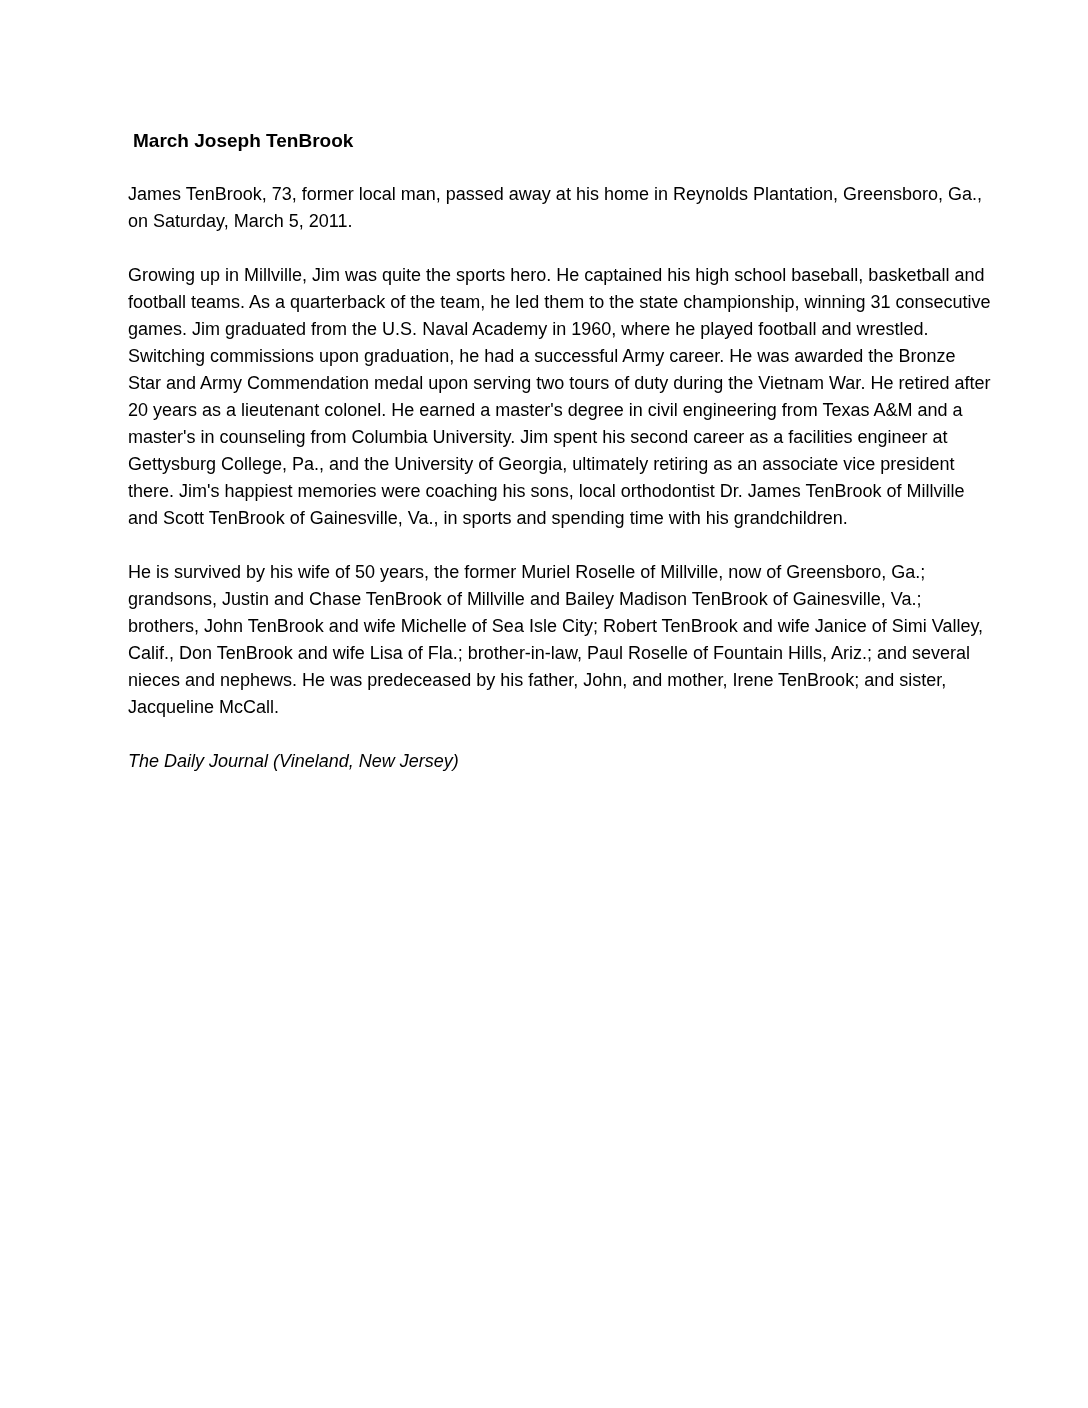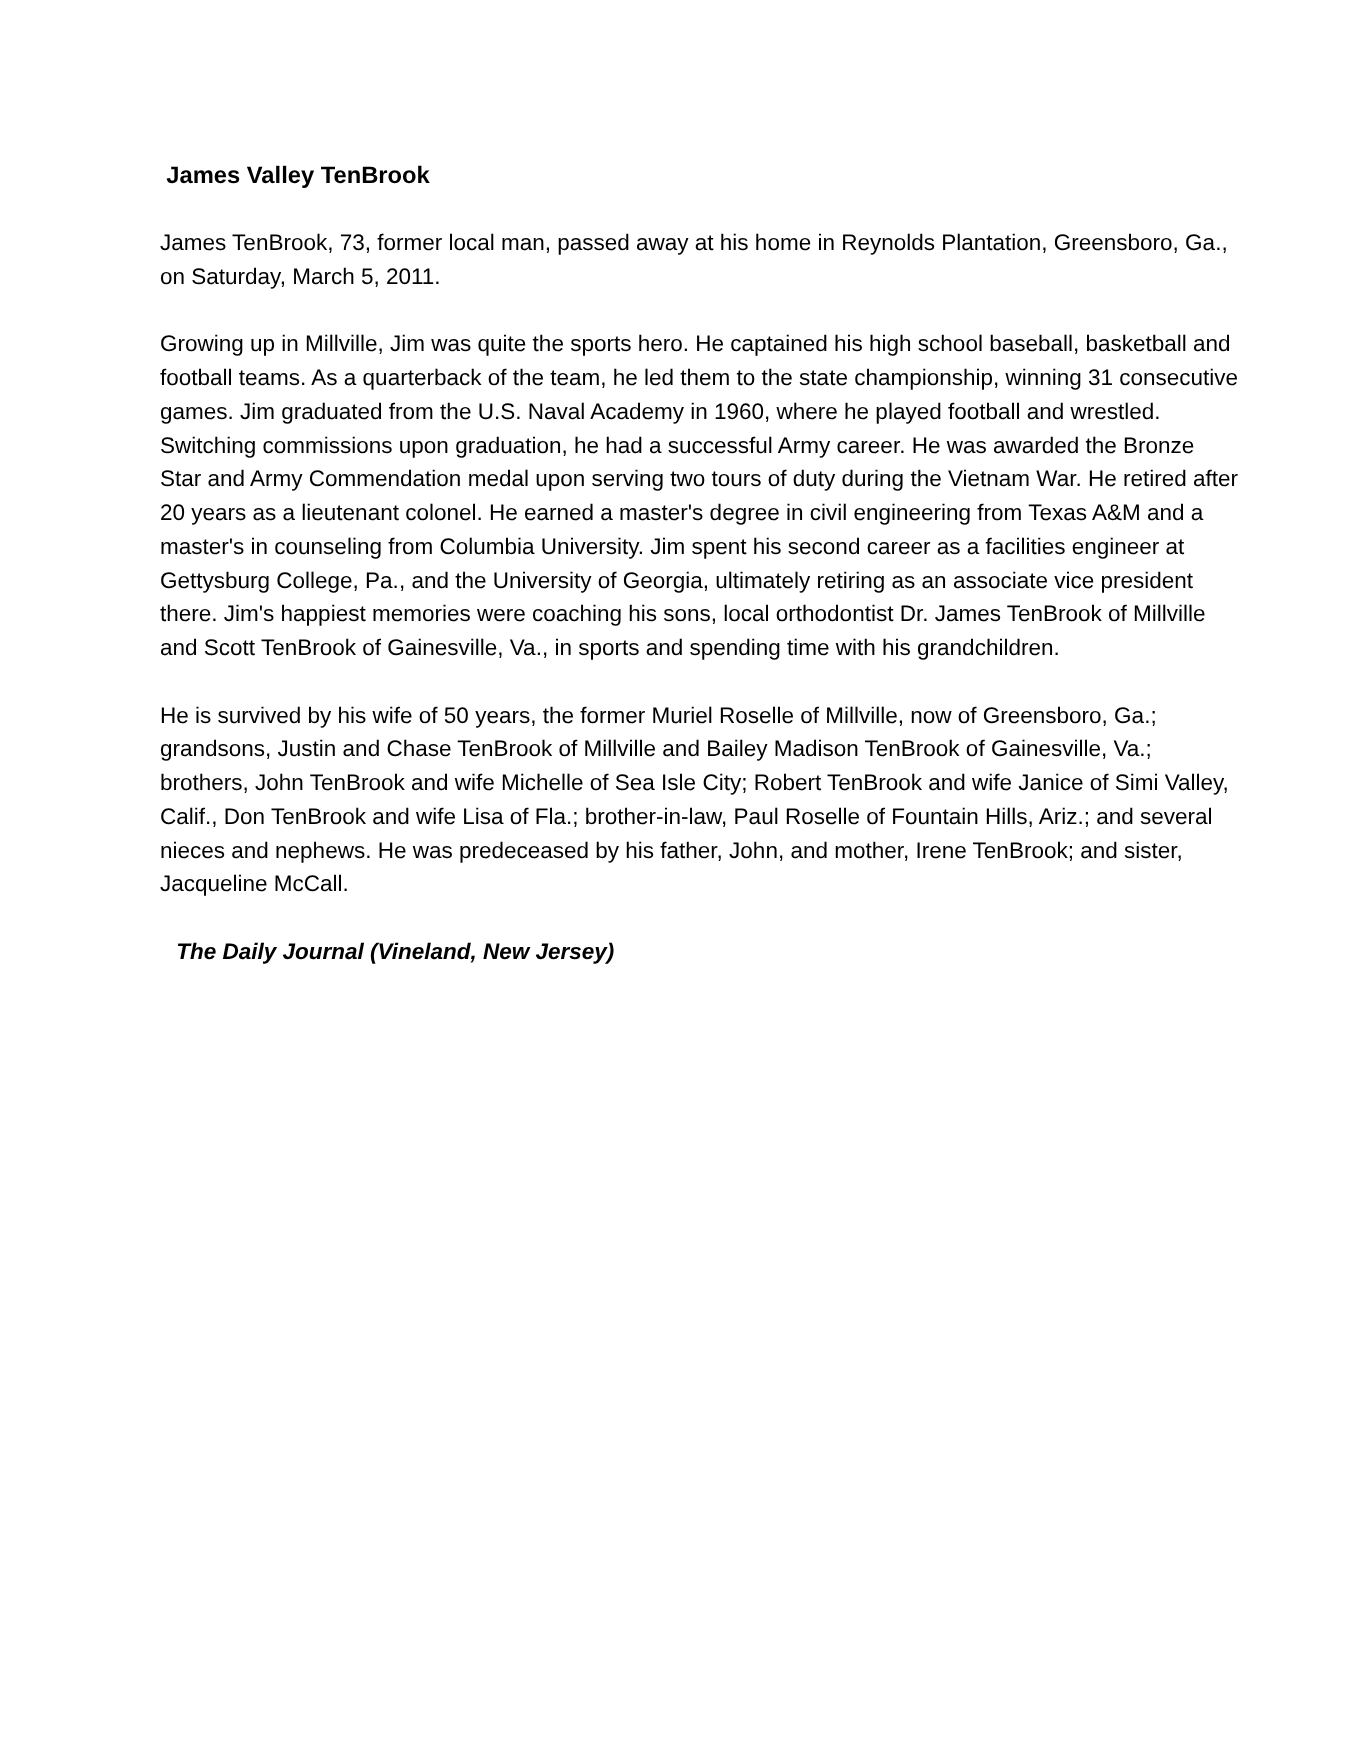--- a/index.html
+++ b/index.html
@@ -29,30 +29,29 @@
     font-size: 18px;
     font-weight: 400;
     line-height: 27px;
     margin: 4px 0 27px 0;
     max-width: 865px;
   }
   .doc-attribution {
     font-size: 18px;
     font-style: italic;
     line-height: 27px;
-    margin: 13px;
+    margin: 0;
     max-width: 865px;
-    font-weight: bold;
   }
 </style>
 </head>
 <body>
 
 <div class="page">
-  <h1 class="doc-title">James Valley TenBrook</h1>
+  <h1 class="doc-title">March Joseph TenBrook</h1>
 
   <p class="doc-paragraph">James TenBrook, 73, former local man, passed away at his home in Reynolds Plantation, Greensboro, Ga., on Saturday, March 5, 2011.</p>
 
   <p class="doc-paragraph">Growing up in Millville, Jim was quite the sports hero. He captained his high school baseball, basketball and football teams. As a quarterback of the team, he led them to the state championship, winning 31 consecutive games. Jim graduated from the U.S. Naval Academy in 1960, where he played football and wrestled. Switching commissions upon graduation, he had a successful Army career. He was awarded the Bronze Star and Army Commendation medal upon serving two tours of duty during the Vietnam War. He retired after 20 years as a lieutenant colonel. He earned a master's degree in civil engineering from Texas A&amp;M and a master's in counseling from Columbia University. Jim spent his second career as a facilities engineer at Gettysburg College, Pa., and the University of Georgia, ultimately retiring as an associate vice president there. Jim's happiest memories were coaching his sons, local orthodontist Dr. James TenBrook of Millville and Scott TenBrook of Gainesville, Va., in sports and spending time with his grandchildren.</p>
 
   <p class="doc-paragraph">He is survived by his wife of 50 years, the former Muriel Roselle of Millville, now of Greensboro, Ga.; grandsons, Justin and Chase TenBrook of Millville and Bailey Madison TenBrook of Gainesville, Va.; brothers, John TenBrook and wife Michelle of Sea Isle City; Robert TenBrook and wife Janice of Simi Valley, Calif., Don TenBrook and wife Lisa of Fla.; brother-in-law, Paul Roselle of Fountain Hills, Ariz.; and several nieces and nephews. He was predeceased by his father, John, and mother, Irene TenBrook; and sister, Jacqueline McCall.</p>
 
   <p class="doc-attribution">The Daily Journal (Vineland, New Jersey)</p>
 </div>
 

